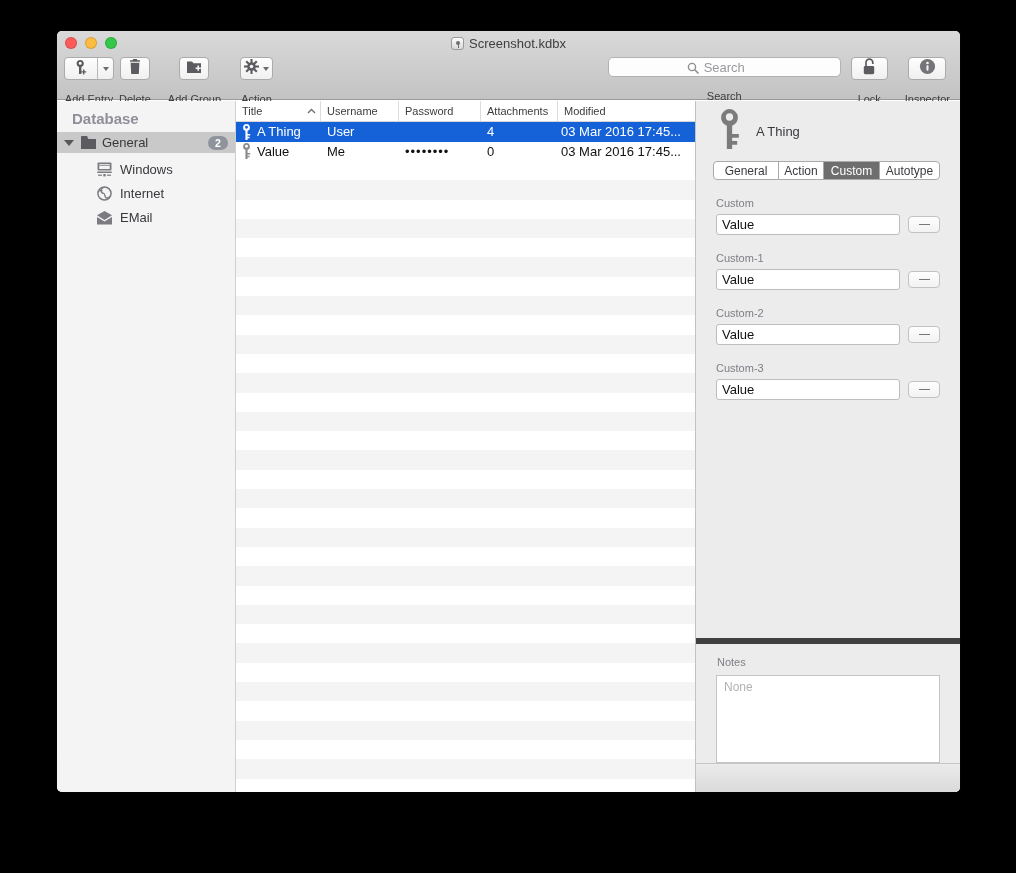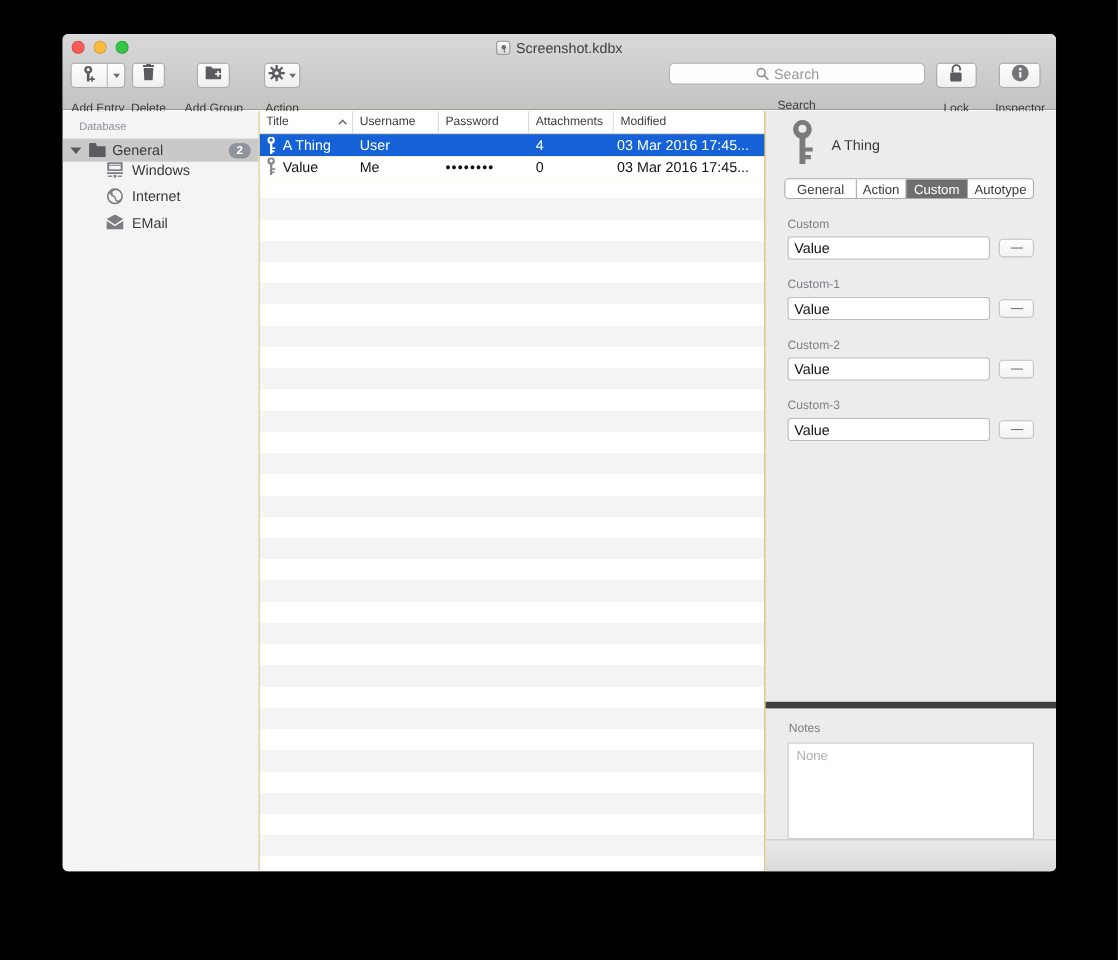--- a/index.html
+++ b/index.html
@@ -41,35 +41,35 @@
   .search-field input::placeholder { color:#9a9a9e; }
   .search-field .mag { position:absolute; left:calc(50% - 37px); top:3.5px; color:#8f8f93; }
   .lock-item { margin-left:10px; } .insp-item { margin-left:12px; margin-right:0; }
 
   
   .content { position:absolute; top:70px; bottom:0; left:0; right:0; display:flex; }
 
   
   .sidebar { width:179px; background:#f4f4f5; border-right:1px solid #cfcfcf; flex:none;
              font-size:13px; color:#38383c; }
-  .side-header { margin:9px 0 0 15px; font-size:10px; font-weight:normal; color:#8f8f99; }
+  .side-header { margin:9px 0 0 15px; font-size:15px; font-weight:bold; color:#8f8f99; }
   .group-row { margin-top:5px; height:21px; background:#c9c9c9; display:flex; align-items:center; }
   .disclosure { width:0; height:0; border-left:5px solid transparent; border-right:5px solid transparent;
                 border-top:6px solid #58585c; margin:0 6px 0 7px; }
   .group-row .g-label { margin-left:5px; flex:1; }
   .badge { margin-right:7px; min-width:20px; height:14px; border-radius:8px; background:#8f949c;
            color:#fff; font-size:10.5px; font-weight:bold; display:flex; align-items:center;
            justify-content:center; padding:0 5px; }
-  .side-item { height:24px; display:flex; align-items:flex-start; padding-left:38px; }
+  .side-item { height:24px; display:flex; align-items:flex-end; padding-left:38px; }
   .side-item:first-of-type { margin-top:2px; }
   .side-item .s-icon { width:18px; display:flex; justify-content:center; color:#7b7b80; }
   .side-item .s-label { margin-left:7px; }
 
   
-  .table { flex:1; position:relative; background:#eab308; border-right:1px solid #c2c2c2; min-width:0; overflow:hidden; }
+  .table { flex:1; position:relative; background:#bef264; border-right:1px solid #c2c2c2; min-width:0; overflow:hidden; }
   .thead { display:grid; grid-template-columns:85px 78px 82px 77px 1fr; height:21px;
            border-bottom:1px solid #d6d6d6; font-size:11px; color:#3c3c3c; background:#fff; }
   .th { display:flex; align-items:center; padding:0 4px 0 6px; }
   .th:not(:last-child) { border-right:1px solid #dcdcdc; }
   .th .sort { margin-left:auto; display:flex; color:#6f6f73; }
   .filler { position:absolute; left:0; right:0; top:60px; bottom:0;
             background:repeating-linear-gradient(to bottom,#fff 0 19.3px,#f4f4f5 19.3px 38.6px); }
   .trow { position:relative; z-index:1; display:grid; grid-template-columns:85px 78px 82px 77px 1fr;
           height:19.5px; align-items:center; font-size:13px; color:#111; background:#fff; }
   .trow.selected { background:#1562d8; color:#fff; }

